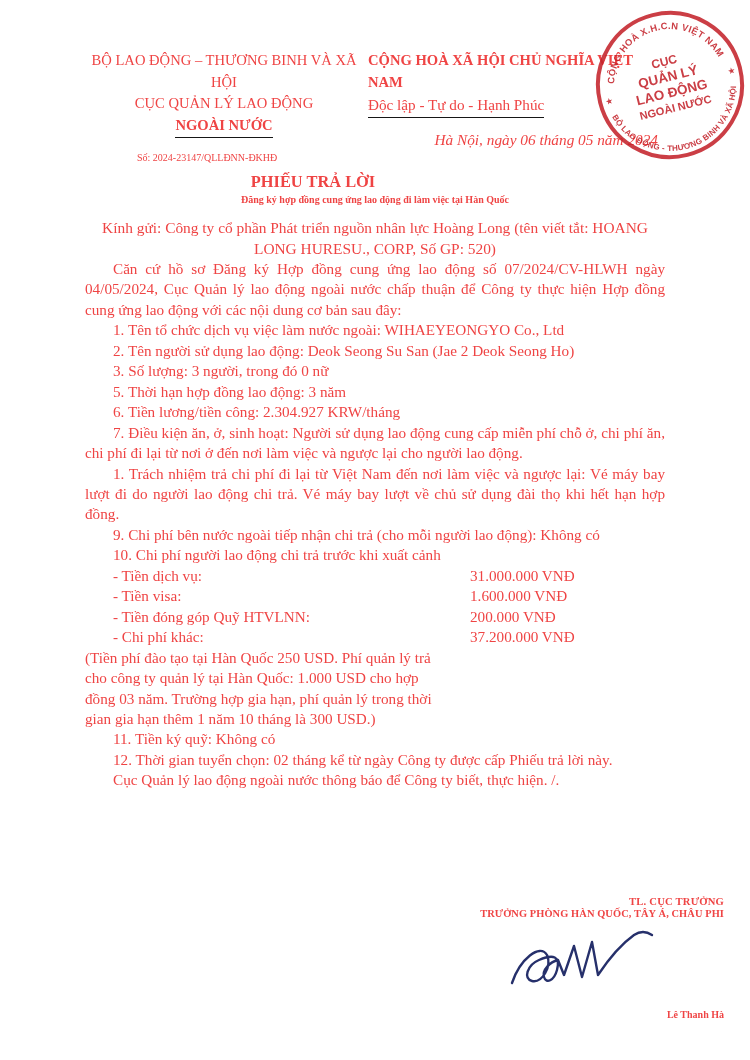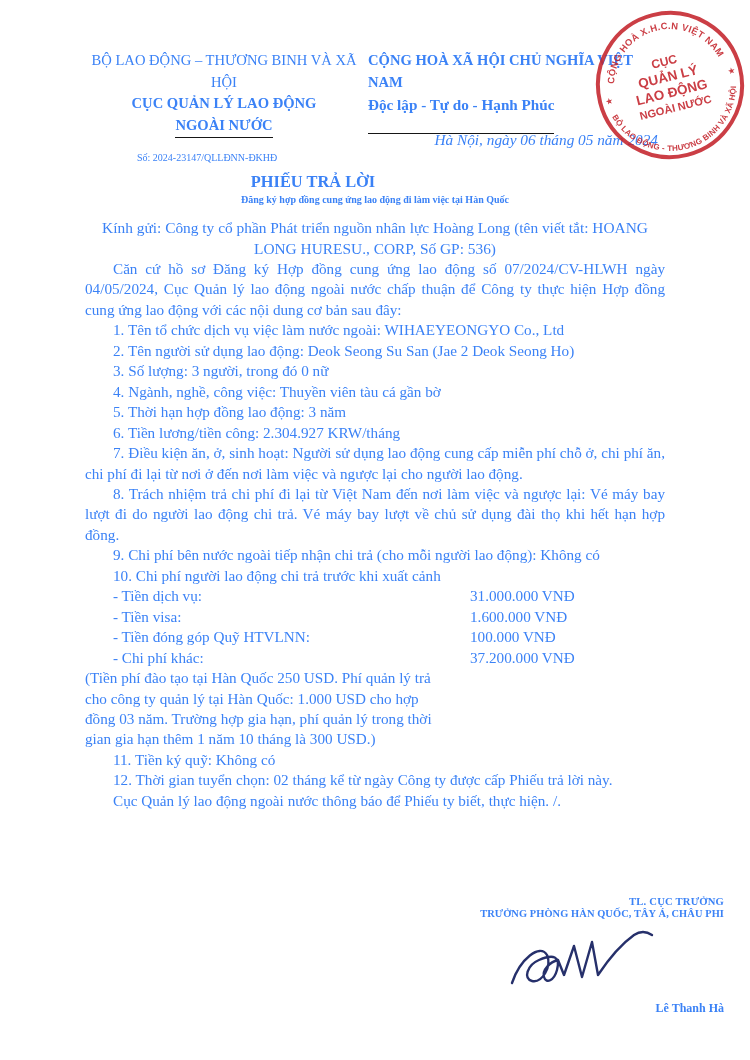--- a/index.html
+++ b/index.html
@@ -1,40 +1,40 @@
 <!DOCTYPE html>
 <html><head>
 <meta charset="utf-8">
 <style>
   html,body { margin:0; padding:0; background:#e8e8e8; }
   .page {
     position:relative; width:750px; height:1060px; margin:0 auto;
     background:#ffffff; overflow:hidden;
     font-family:"Liberation Serif","DejaVu Serif",serif;
-    color:#3b82f6;
+    color:#ef4444;
   }
   
   .hdr-left {
     position:absolute; left:90px; top:50px; width:268px;
     text-align:center; font-size:14.6px; line-height:21.5px;
   }
   .hdr-left .ministry { font-weight:normal; }
-  .hdr-left .dept { font-weight:bold; }
+  .hdr-left .dept { font-weight:normal; }
   .hdr-left .dept2 {
     font-weight:bold; display:inline-block;
     border-bottom:1.6px solid #161616; padding-bottom:1px;
   }
   .hdr-right {
     position:absolute; left:368px; top:50px; width:298px;
     line-height:21.5px;
   }
   .hdr-right .national { font-weight:bold; font-size:14.6px; }
   .hdr-right .motto {
-    font-weight:bold; font-size:15.2px; display:inline-block;
-    border-bottom:1.6px solid #161616; padding-bottom:17px; margin-top:1px;
+    font-weight:normal; font-size:15.2px; display:inline-block;
+    border-bottom:1.6px solid #161616; padding-bottom:1px; margin-top:1px;
   }
   .date-line {
     position:absolute; top:131px; right:92px;
     font-style:italic; font-size:15.3px;
   }
   .doc-number { position:absolute; left:137px; top:152px; font-size:10px; }
 
   
   .stamp { position:absolute; left:591px; top:6px; opacity:0.88; }
   .stamp text { font-family:"Liberation Sans","DejaVu Sans",sans-serif; }
@@ -66,21 +66,21 @@
     width:364px; text-align:left; white-space:pre-line;
   }
 
   
   .sig-block {
     position:absolute; left:438px; top:896px; width:286px; text-align:right;
   }
   .sig-title1 { font-weight:bold; font-size:10.6px; letter-spacing:0.2px; }
   .sig-title2 { font-weight:bold; font-size:10.4px; margin-top:1px; letter-spacing:0.1px; }
   .sig-svg { display:block; margin:6px auto 0 auto; }
-  .sig-name { font-weight:bold; font-size:12px; margin-top:4px; }
+  .sig-name { font-weight:bold; font-size:10px; margin-top:12px; }
 </style>
 </head>
 <body>
 
 <div class="page">
 
   <div class="hdr-left">
     <div class="ministry">BỘ LAO ĐỘNG – THƯƠNG BINH VÀ XÃ HỘI</div>
     <div class="dept">CỤC QUẢN LÝ LAO ĐỘNG</div>
     <div><span class="dept2">NGOÀI NƯỚC</span></div>
@@ -111,60 +111,59 @@
       <text x="142" y="83" font-size="8.5" text-anchor="middle">★</text>
       <text x="79" y="59" text-anchor="middle" font-size="12" font-weight="bold">CỤC</text>
       <text x="79" y="75" text-anchor="middle" font-size="13.5" font-weight="bold">QUẢN LÝ</text>
       <text x="79" y="91" text-anchor="middle" font-size="13.5" font-weight="bold">LAO ĐỘNG</text>
       <text x="79" y="106" text-anchor="middle" font-size="11" font-weight="bold">NGOÀI NƯỚC</text>
     </g>
   </svg>
 
   <div class="title-main">PHIẾU TRẢ LỜI</div>
   <div class="title-sub">Đăng ký hợp đồng cung ứng lao động đi làm việc tại Hàn Quốc</div>
-  <div class="recipient">Kính gửi: Công ty cổ phần Phát triển nguồn nhân lực Hoàng Long (tên viết tắt: HOANG LONG HURESU., CORP, Số GP: 536)</div>
+  <div class="recipient">Kính gửi: Công ty cổ phần Phát triển nguồn nhân lực Hoàng Long (tên viết tắt: HOANG LONG HURESU., CORP, Số GP: 520)</div>
 
   <div class="body-block">
     <p class="para">Căn cứ hồ sơ Đăng ký Hợp đồng cung ứng lao động số 07/2024/CV-HLWH ngày 04/05/2024, Cục Quản lý lao động ngoài nước chấp thuận để Công ty thực hiện Hợp đồng cung ứng lao động với các nội dung cơ bản sau đây:</p>
     <p class="para">1. Tên tổ chức dịch vụ việc làm nước ngoài: WIHAEYEONGYO Co., Ltd</p>
     <p class="para">2. Tên người sử dụng lao động: Deok Seong Su San (Jae 2 Deok Seong Ho)</p>
     <p class="para">3. Số lượng: 3 người, trong đó 0 nữ</p>
-    <p class="para">4. Ngành, nghề, công việc: Thuyền viên tàu cá gần bờ</p>
     <p class="para">5. Thời hạn hợp đồng lao động: 3 năm</p>
     <p class="para">6. Tiền lương/tiền công: 2.304.927 KRW/tháng</p>
     <p class="para">7. Điều kiện ăn, ở, sinh hoạt: Người sử dụng lao động cung cấp miễn phí chỗ ở, chi phí ăn, chi phí đi lại từ nơi ở đến nơi làm việc và ngược lại cho người lao động.</p>
-    <p class="para">8. Trách nhiệm trả chi phí đi lại từ Việt Nam đến nơi làm việc và ngược lại: Vé máy bay lượt đi do người lao động chi trả. Vé máy bay lượt về chủ sử dụng đài thọ khi hết hạn hợp đồng.</p>
+    <p class="para">1. Trách nhiệm trả chi phí đi lại từ Việt Nam đến nơi làm việc và ngược lại: Vé máy bay lượt đi do người lao động chi trả. Vé máy bay lượt về chủ sử dụng đài thọ khi hết hạn hợp đồng.</p>
     <p class="para">9. Chi phí bên nước ngoài tiếp nhận chi trả (cho mỗi người lao động): Không có</p>
     <p class="para">10. Chi phí người lao động chi trả trước khi xuất cảnh</p>
 
     <div class="fee-row">
       <span class="fee-label">- Tiền dịch vụ:</span>
       <span class="fee-value">31.000.000 VNĐ</span>
     </div>
     <div class="fee-row">
       <span class="fee-label">- Tiền visa:</span>
       <span class="fee-value">1.600.000 VNĐ</span>
     </div>
     <div class="fee-row">
       <span class="fee-label">- Tiền đóng góp Quỹ HTVLNN:</span>
-      <span class="fee-value">100.000 VNĐ</span>
+      <span class="fee-value">200.000 VNĐ</span>
     </div>
     <div class="fee-row">
       <span class="fee-label">- Chi phí khác:</span>
       <span class="fee-value">37.200.000 VNĐ</span>
     </div>
 
     <div class="note">(Tiền phí đào tạo tại Hàn Quốc 250 USD. Phí quản lý trả
 cho công ty quản lý tại Hàn Quốc: 1.000 USD cho hợp
 đồng 03 năm. Trường hợp gia hạn, phí quản lý trong thời
 gian gia hạn thêm 1 năm 10 tháng là 300 USD.)</div>
 
     <p class="para">11. Tiền ký quỹ: Không có</p>
     <p class="para">12. Thời gian tuyển chọn: 02 tháng kể từ ngày Công ty được cấp Phiếu trả lời này.</p>
-    <p class="para">Cục Quản lý lao động ngoài nước thông báo để Phiếu ty biết, thực hiện. /.</p>
+    <p class="para">Cục Quản lý lao động ngoài nước thông báo để Công ty biết, thực hiện. /.</p>
   </div>
 
   <div class="sig-block">
     <div class="sig-title1">TL. CỤC TRƯỞNG</div>
     <div class="sig-title2">TRƯỞNG PHÒNG HÀN QUỐC, TÂY Á, CHÂU PHI</div>
     <svg class="sig-svg" width="150" height="72" viewBox="0 0 150 72">
       <path d="M 6,58
                C 14,34 34,18 41,30
                C 46,42 36,58 26,56
                C 17,54 21,40 33,35

